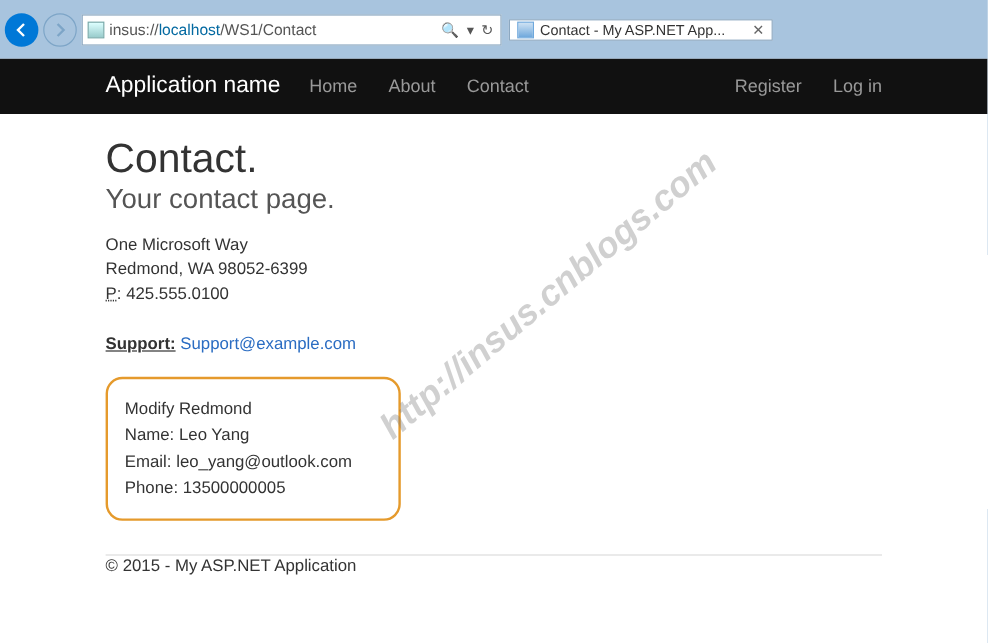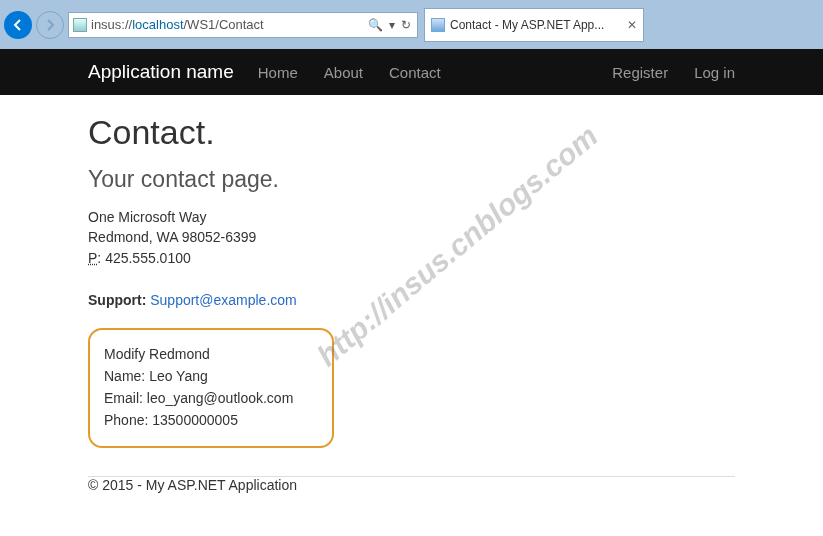--- a/index.html
+++ b/index.html
@@ -61,21 +61,21 @@
     display: flex; align-items: center; gap: 6px;
     font-size: 12px; color: #555;
     padding-right: 2px;
   }
   .addr-ctl span { cursor: default; }
   .tab {
     display: flex;
     align-items: center;
     background: #fff;
     border: 1px solid #8ca8c1;
-    height: 34px;
+    height: 18px;
     padding: 0 6px;
     gap: 5px;
     margin-left: 2px;
     width: 220px;
   }
   .tab-icon {
     width: 14px; height: 14px;
     background: linear-gradient(#cfe2f3,#6fa8dc);
     border: 1px solid #6fa8dc;
   }
@@ -99,27 +99,27 @@
   }
   .navbar .brand { color: #fff; font-size: 19px; margin-right: 24px; }
   .navbar .navlink { margin-right: 26px; cursor: pointer; }
   .navbar .spacer { flex: 1; }
 
   .container {
     padding: 18px 88px 10px 88px;
     color: #333;
     position: relative;
   }
-  h1 { font-size: 34px; font-weight: 400; margin-bottom: 14px; }
+  h1 { font-size: 34px; font-weight: 400; }
   h2 { font-size: 23px; font-weight: 400; color: #555; margin-bottom: 14px; }
   .addr-block p { font-size: 14px; line-height: 1.45; }
   .addr-block abbr { text-decoration: underline dotted; }
   .contacts { margin-top: 22px; font-size: 14px; }
   .contacts p { line-height: 1.55; }
-  .contacts strong { font-weight: 700; }
+  .contacts strong { font-weight: 700; text-decoration: underline; }
   .contacts a { color: #2a6cc2; text-decoration: none; }
 
   .author-box {
     margin-top: 16px;
     border: 2px solid #e59a2c;
     border-radius: 14px;
     padding: 10px 14px 12px 14px;
     width: 246px;
     font-size: 14px;
     color: #333;

